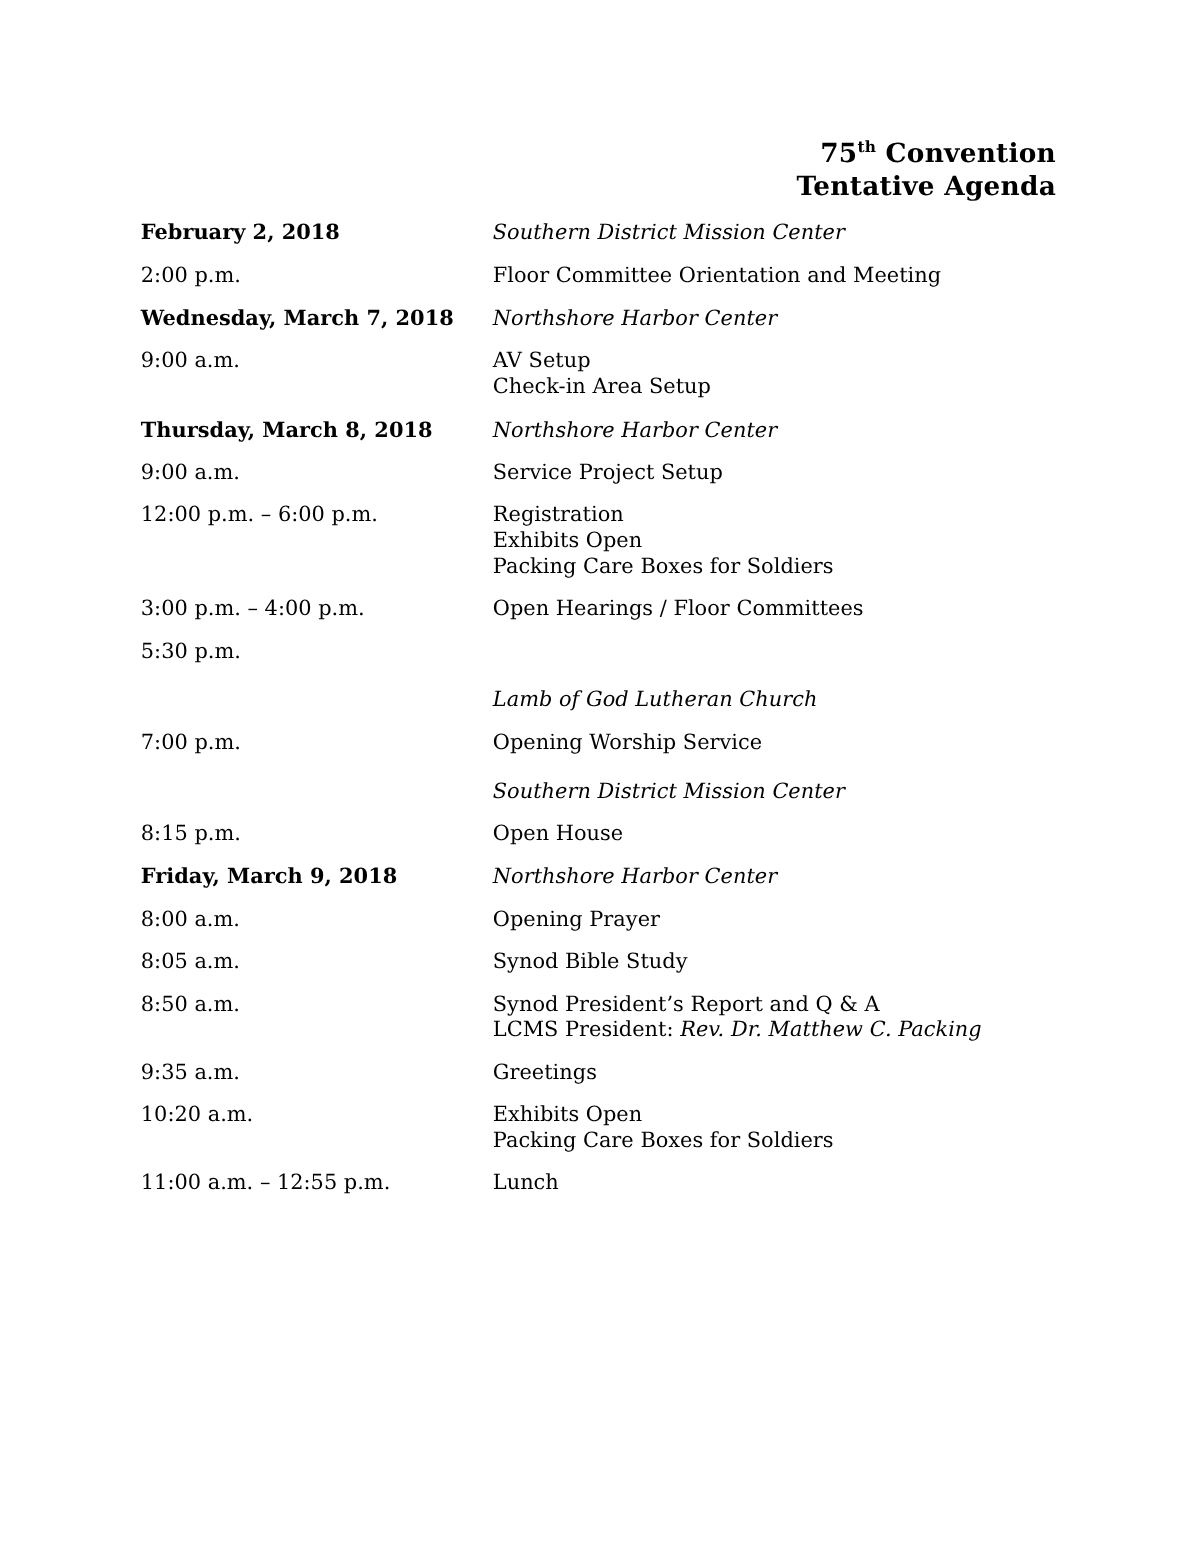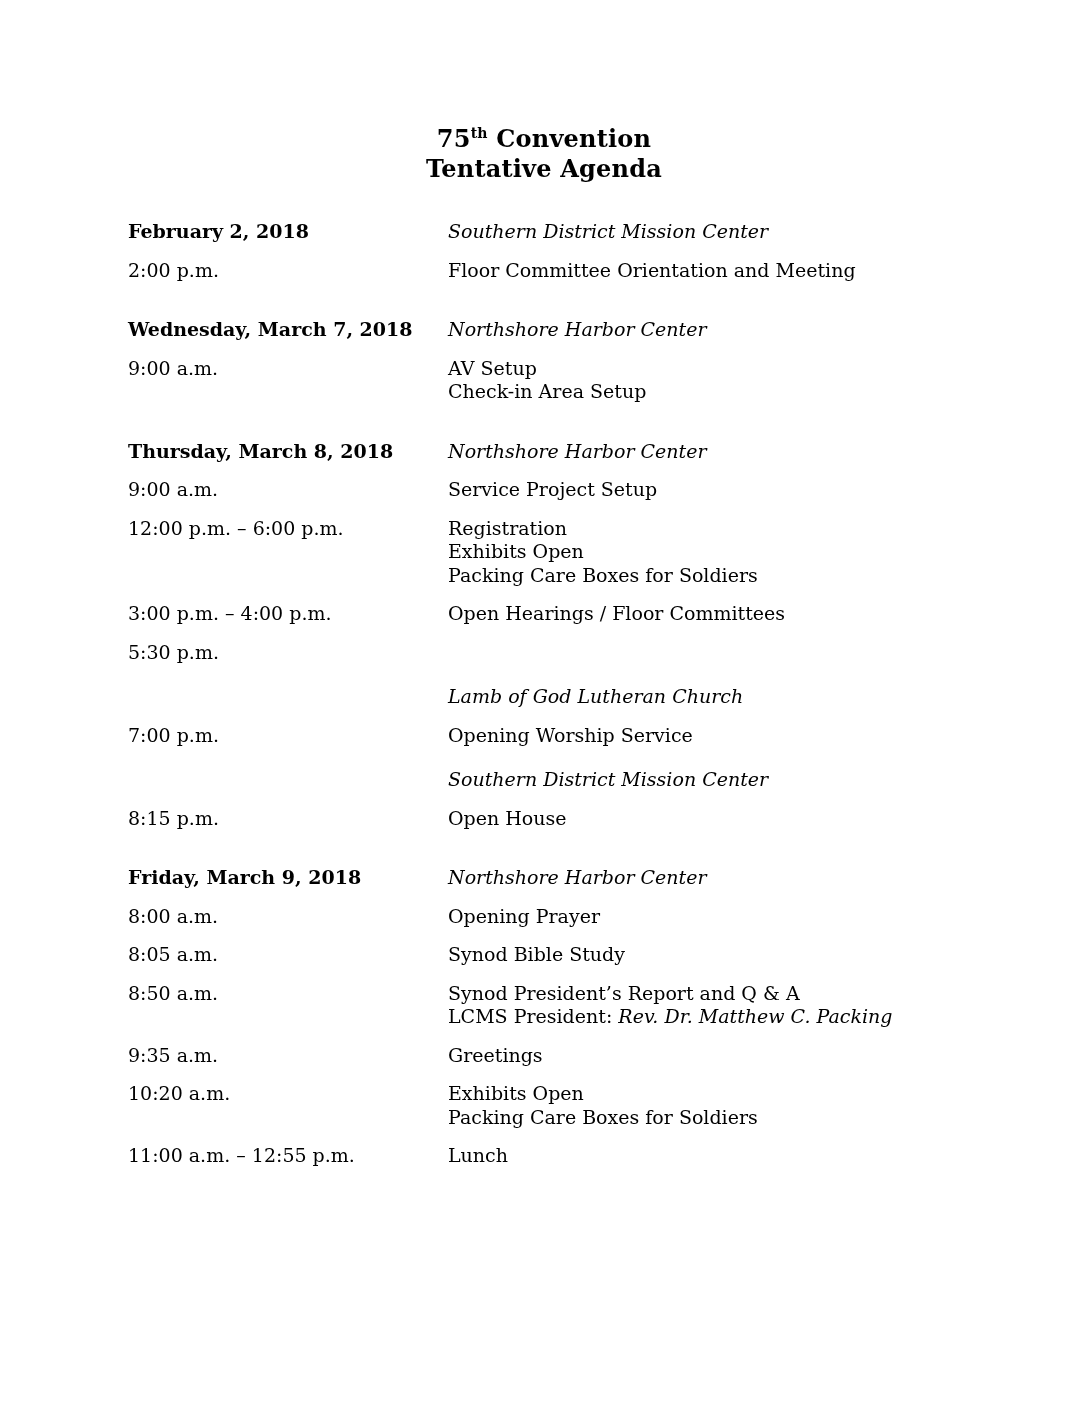--- a/index.html
+++ b/index.html
@@ -15,21 +15,21 @@
     overflow: hidden;
   }
   .page {
     box-sizing: border-box;
     width: 1088px;
     height: 1408px;
     padding: 124px 128px 0 128px;
   }
   .title {
     width: 832px;
-    text-align: center;
+    text-align: right;
     font-weight: bold;
     font-size: 24px;
     line-height: 30px;
     letter-spacing: 0.2px;
   }
   .title sup {
     font-size: 14px;
     line-height: 0;
   }
   .rows {
@@ -42,21 +42,21 @@
     line-height: 23.5px;
     margin-top: 15px;
   }
   .row .left {
     width: 320px;
     flex: 0 0 320px;
   }
   .row .right {
     flex: 1 1 auto;
   }
-  .row.section { margin-top: 36px; }
+  .row.section { margin-top: 16px; }
   .row.venue   { margin-top: 21px; }
   .row.section .left { font-weight: bold; }
   .row.section .right,
   .row.venue .right {
     font-weight: normal;
     font-style: italic;
   }
   .right em { font-style: italic; }
 </style>
 </head>

